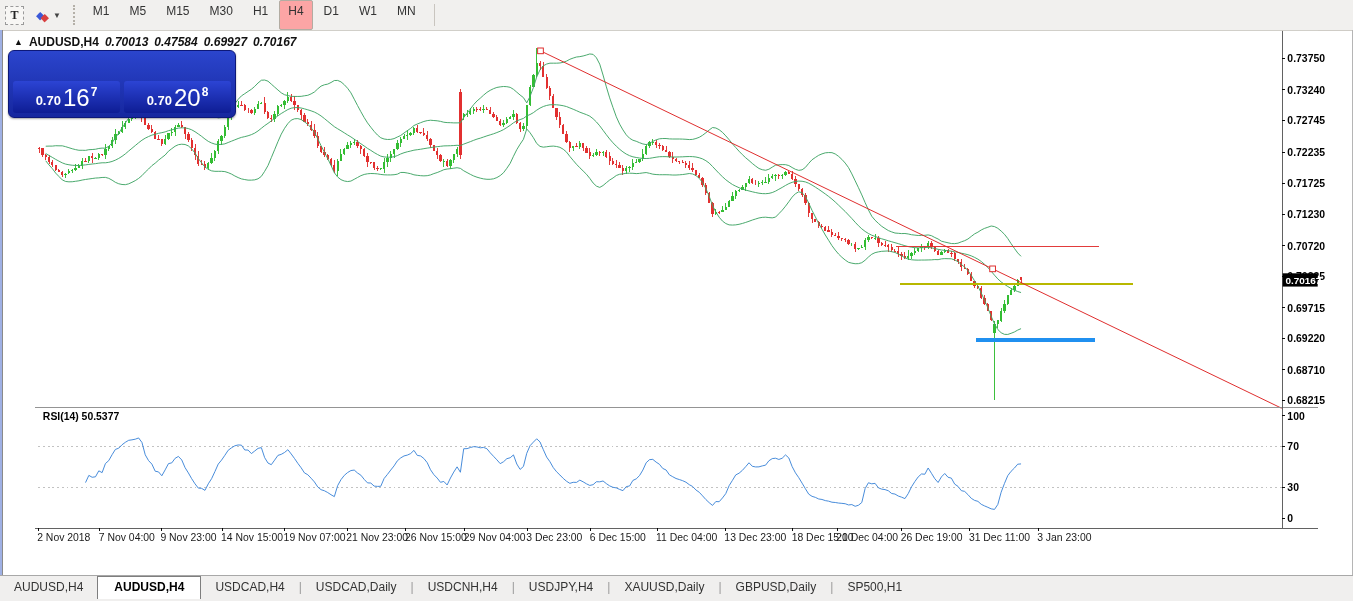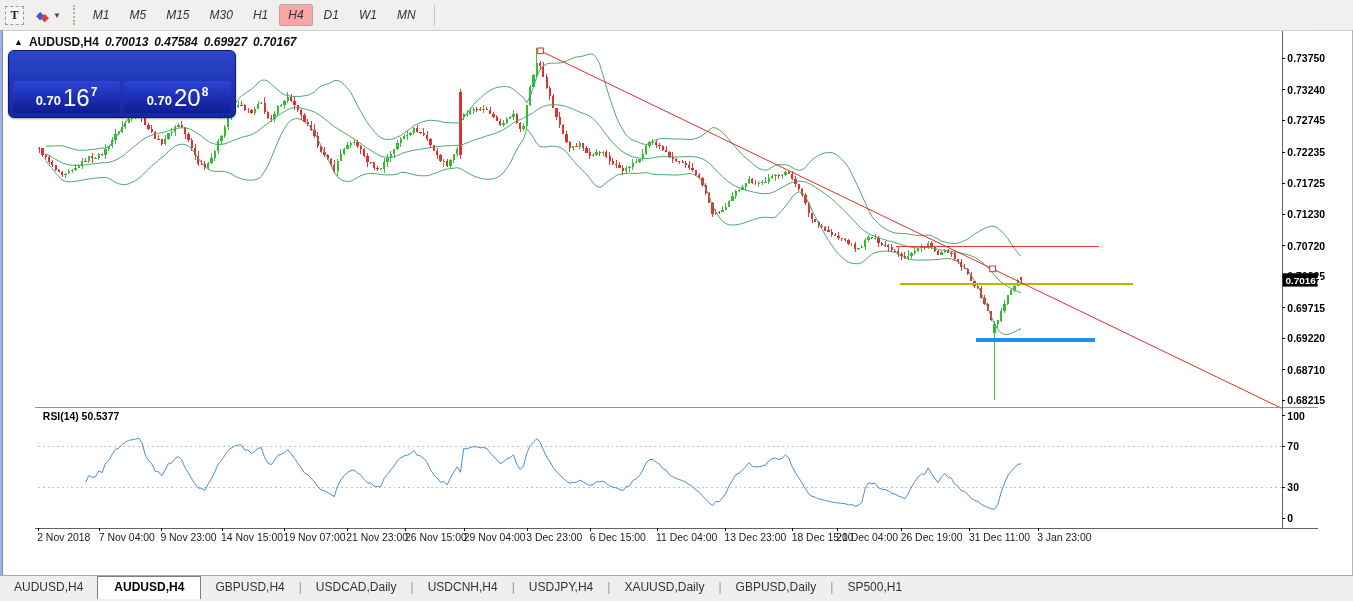--- a/index.html
+++ b/index.html
@@ -10,21 +10,21 @@
            border-bottom:1px solid #cfccc6;display:flex;align-items:center;}
   .tool-icon-box{width:17px;height:17px;margin-left:5px;border:1px dashed #9a9a9a;
                  display:flex;align-items:center;justify-content:center;
                  font:bold 12px "Liberation Serif",serif;color:#222;background:#f7f6f4;}
   .diamond-wrap{display:flex;align-items:center;margin-left:12px;}
   .dia{font-size:11px;line-height:11px;}
   .dia.blue{color:#3a58d8;}
   .dia.red{color:#d84040;margin-left:-4px;margin-top:5px;}
   .caret{font-size:8px;color:#444;margin-left:4px;}
   .grip{width:0;height:20px;border-left:2px dotted #b4b0a8;margin:0 8px 0 12px;}
-  #tf-buttons{display:flex;align-items:center;height:30px;font-style:italic;}
+  #tf-buttons{display:flex;height:30px;}
   .tfbtn{padding:3px 8px;margin:0 1px;font-size:12px;color:#333;border:1px solid transparent;
          border-radius:2px;cursor:default;}
   .tfbtn.active{background:#fca5a5;border:1px solid #b2aca2;}
   .tb-sep{width:0;height:22px;border-left:1px solid #c9c5bf;margin-left:8px;}
   
   #frame-left{position:absolute;left:0;top:30px;width:2px;height:545px;background:#9fb0e4;}
   #frame-left2{position:absolute;left:2px;top:30px;width:1px;height:545px;background:#8a8a8a;}
   #frame-right{position:absolute;right:0;top:30px;width:1px;height:545px;background:#b5b5b5;}
   
   #chart-title{position:absolute;left:14px;top:35px;font-size:12px;font-weight:bold;color:#111;
@@ -803,21 +803,21 @@
         <span class="p-small">0.70</span>
         <span class="p-big">20</span>
         <span class="p-sup">8</span>
       </div>
     </div>
   </div>
 
   <div id="tabbar">
       <div class="tab">AUDUSD,H4</div>
       <div class="tab active">AUDUSD,H4</div>
-      <div class="tab">GBPUSD,H4</div>
+      <div class="tab">USDCAD,H4</div>
       <span class="tab-sep">|</span>
       <div class="tab">USDCAD,Daily</div>
       <span class="tab-sep">|</span>
       <div class="tab">USDCNH,H4</div>
       <span class="tab-sep">|</span>
       <div class="tab">USDJPY,H4</div>
       <span class="tab-sep">|</span>
       <div class="tab">XAUUSD,Daily</div>
       <span class="tab-sep">|</span>
       <div class="tab">GBPUSD,Daily</div>

